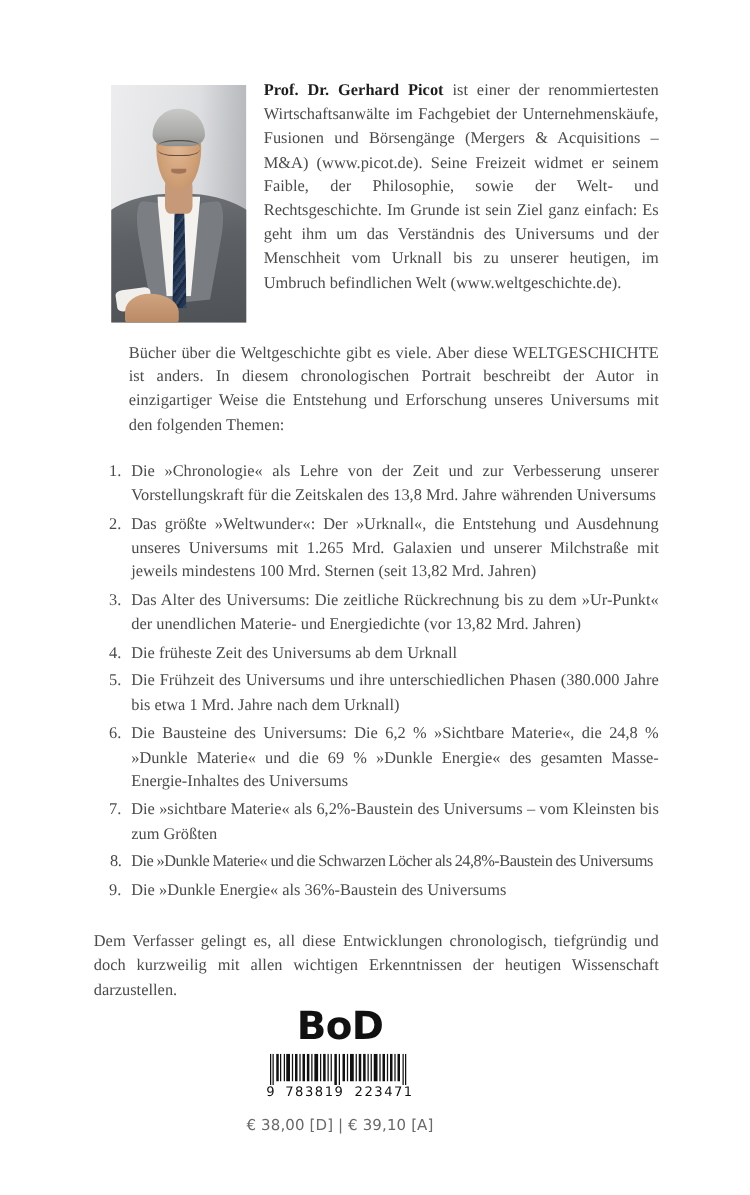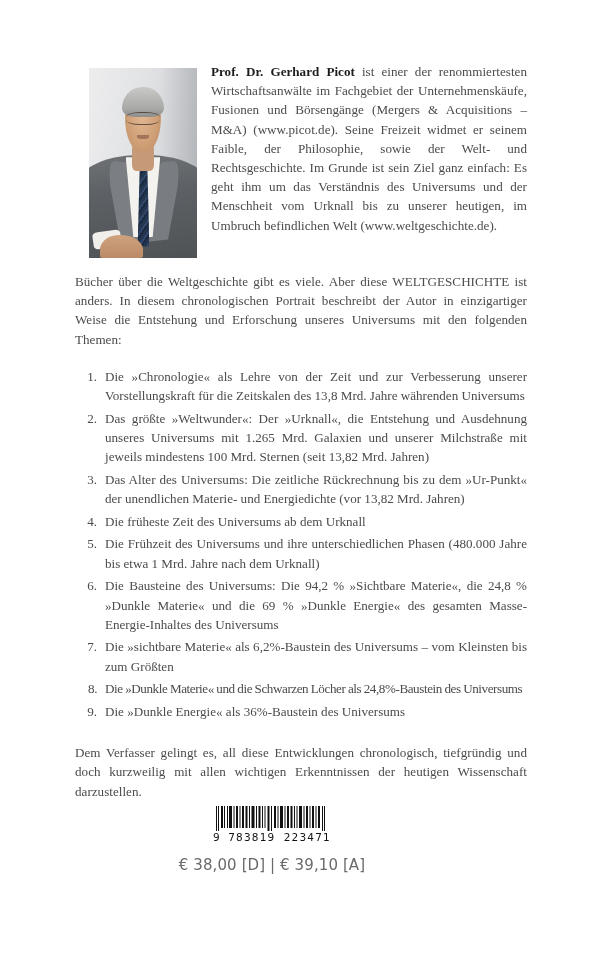--- a/index.html
+++ b/index.html
@@ -158,21 +158,21 @@
     letter-spacing: 0.02px;
     color: #4b4b4b;
     hyphens: manual;
   }
   p.just b { color: #1d1d1d; font-weight: 700; }
 
   .intro {
     clear: both;
     padding-top: 12px;
   }
-  .intro p { margin-bottom: 0; }
+  .intro p { margin-bottom: 0; margin-left: 28px; }
 
   
   ol.topics {
     list-style: none;
     margin: 18px 0 0 0;
     padding: 0;
   }
   ol.topics li {
     position: relative;
     padding-left: 30px;
@@ -235,21 +235,21 @@
     margin-top: 1px;
     display: flex;
     justify-content: space-between;
     padding: 0 1px;
     line-height: 1;
   }
   .barcode-digits .grp-l { letter-spacing: 1.2px; }
   .barcode-digits .grp-r { letter-spacing: 1.2px; }
   .price {
     font-family: "DejaVu Sans", "Liberation Sans", sans-serif;
-    font-size: 15px;
+    font-size: 12px;
     color: #6a6a6a;
     margin-top: 11px;
     letter-spacing: 0.1px;
   }
 </style>
 </head>
 <body>
 
 <div class="page">
 
@@ -293,25 +293,25 @@
       <li>
         <span class="num">3.</span>
         <span class="txt">Das Alter des Universums: Die zeitliche Rückrechnung bis zu dem »Ur-Punkt« der unendlichen Materie- und Energiedichte (vor 13,82 Mrd. Jahren)</span>
       </li>
       <li>
         <span class="num">4.</span>
         <span class="txt">Die früheste Zeit des Universums ab dem Urknall</span>
       </li>
       <li>
         <span class="num">5.</span>
-        <span class="txt">Die Frühzeit des Universums und ihre unterschiedlichen Phasen (480.000 Jahre bis etwa 1 Mrd. Jahre nach dem Urknall)</span>
+        <span class="txt">Die Frühzeit des Universums und ihre unterschiedlichen Phasen (380.000 Jahre bis etwa 1 Mrd. Jahre nach dem Urknall)</span>
       </li>
       <li>
         <span class="num">6.</span>
-        <span class="txt">Die Bausteine des Universums: Die 94,2 % »Sichtbare Materie«, die 24,8 % »Dunkle Materie« und die 69 % »Dunkle Energie« des gesamten Masse-Energie-Inhaltes des Universums</span>
+        <span class="txt">Die Bausteine des Universums: Die 6,2 % »Sichtbare Materie«, die 24,8 % »Dunkle Materie« und die 69 % »Dunkle Energie« des gesamten Masse-Energie-Inhaltes des Universums</span>
       </li>
       <li>
         <span class="num">7.</span>
         <span class="txt">Die »sichtbare Materie« als 6,2%-Baustein des Universums – vom Kleinsten bis zum Größten</span>
       </li>
       <li class="tight">
         <span class="num">8.</span>
         <span class="txt">Die »Dunkle Materie« und die Schwarzen Löcher als 24,8%-Baustein des Universums</span>
       </li>
       <li>
@@ -320,20 +320,21 @@
       </li>
     </ol>
 
     <div class="closing">
       <p class="just">Dem Verfasser gelingt es, all diese Entwicklungen chronologisch, tiefgründig und doch kurzweilig mit allen wichtigen Erkenntnissen der heutigen Wissenschaft darzustellen.</p>
     </div>
 
   </div>
 
   <div class="footer">
+    <div class="bod-logo">BoD</div>
 
     <div class="barcode-wrap">
       <svg class="barcode" viewBox="0 0 240 50" preserveAspectRatio="none">
         <rect x="0" y="0" width="240" height="50" fill="#ffffff"></rect>
         <g fill="#111111">
           <rect x="8" y="0" width="2" height="50"></rect>
           <rect x="12" y="0" width="2" height="50"></rect>
           <rect x="18" y="0" width="4" height="44"></rect>
           <rect x="24" y="0" width="2" height="44"></rect>
           <rect x="30" y="0" width="2" height="44"></rect>

